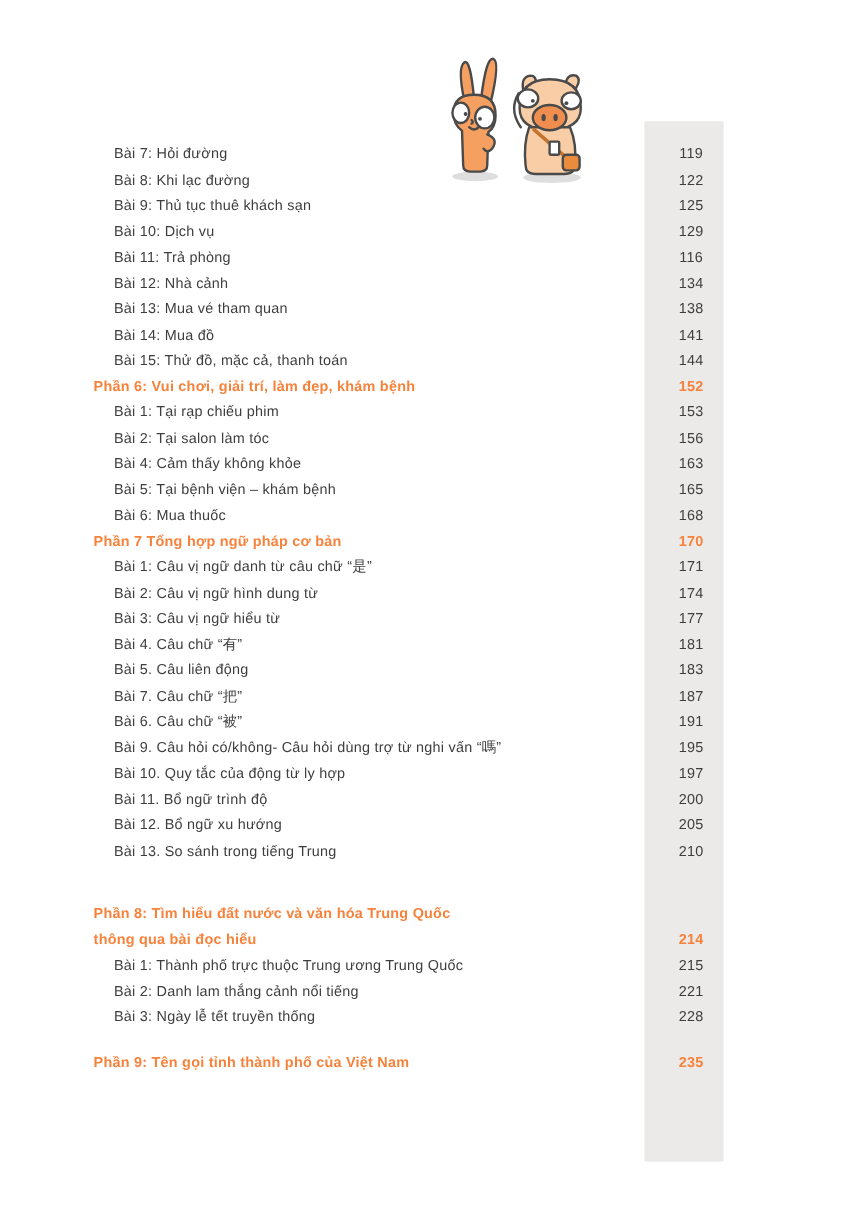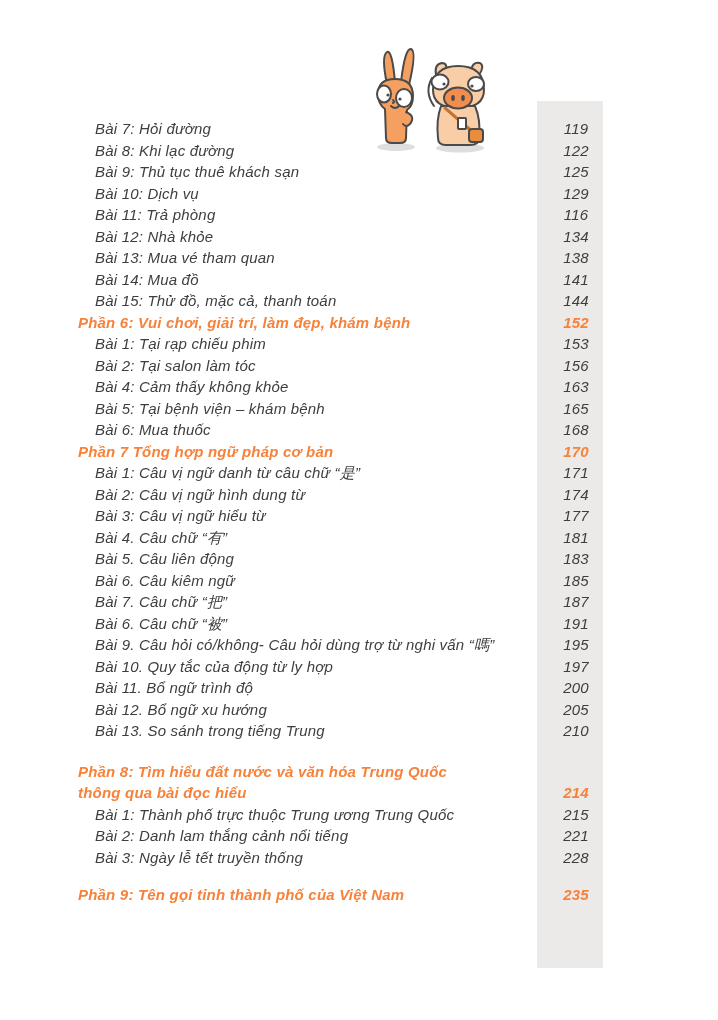--- a/index.html
+++ b/index.html
@@ -26,28 +26,27 @@
     left:362px;top:42px;
     width:145px;height:112px;
   }
   .toc{
     position:absolute;
     left:0;top:118px;
     width:718px;
   }
   .section{margin-top:0;}
   .section + .section{}
-  .section:nth-child(4){margin-top:19px;}
+  .section:nth-child(4){margin-top:31px;}
   .section:nth-child(5){margin-top:16px;}
   .row{
     position:relative;
     height:21.5px;
     line-height:21.5px;
-    font-size:15px;
-    font-style:italic;
+    font-size:12px;
     color:var(--text);
     letter-spacing:0.2px;
   }
   .row .label{
     position:absolute;
     left:95px;
     white-space:nowrap;
   }
   .row .page{
     position:absolute;
@@ -127,21 +126,21 @@
       </div>
       <div class="row">
         <span class="label">Bài 10: Dịch vụ</span>
         <span class="page">129</span>
       </div>
       <div class="row">
         <span class="label">Bài 11: Trả phòng</span>
         <span class="page">116</span>
       </div>
       <div class="row">
-        <span class="label">Bài 12: Nhà khỏe</span>
+        <span class="label">Bài 12: Nhà cảnh</span>
         <span class="page">134</span>
       </div>
       <div class="row">
         <span class="label">Bài 13: Mua vé tham quan</span>
         <span class="page">138</span>
       </div>
       <div class="row">
         <span class="label">Bài 14: Mua đồ</span>
         <span class="page">141</span>
       </div>
@@ -195,24 +194,20 @@
       </div>
       <div class="row">
         <span class="label">Bài 4. Câu chữ “有”</span>
         <span class="page">181</span>
       </div>
       <div class="row">
         <span class="label">Bài 5. Câu liên động</span>
         <span class="page">183</span>
       </div>
       <div class="row">
-        <span class="label">Bài 6. Câu kiêm ngữ</span>
-        <span class="page">185</span>
-      </div>
-      <div class="row">
         <span class="label">Bài 7. Câu chữ “把”</span>
         <span class="page">187</span>
       </div>
       <div class="row">
         <span class="label">Bài 6. Câu chữ “被”</span>
         <span class="page">191</span>
       </div>
       <div class="row">
         <span class="label">Bài 9. Câu hỏi có/không- Câu hỏi dùng trợ từ nghi vấn “嗎”</span>
         <span class="page">195</span>

